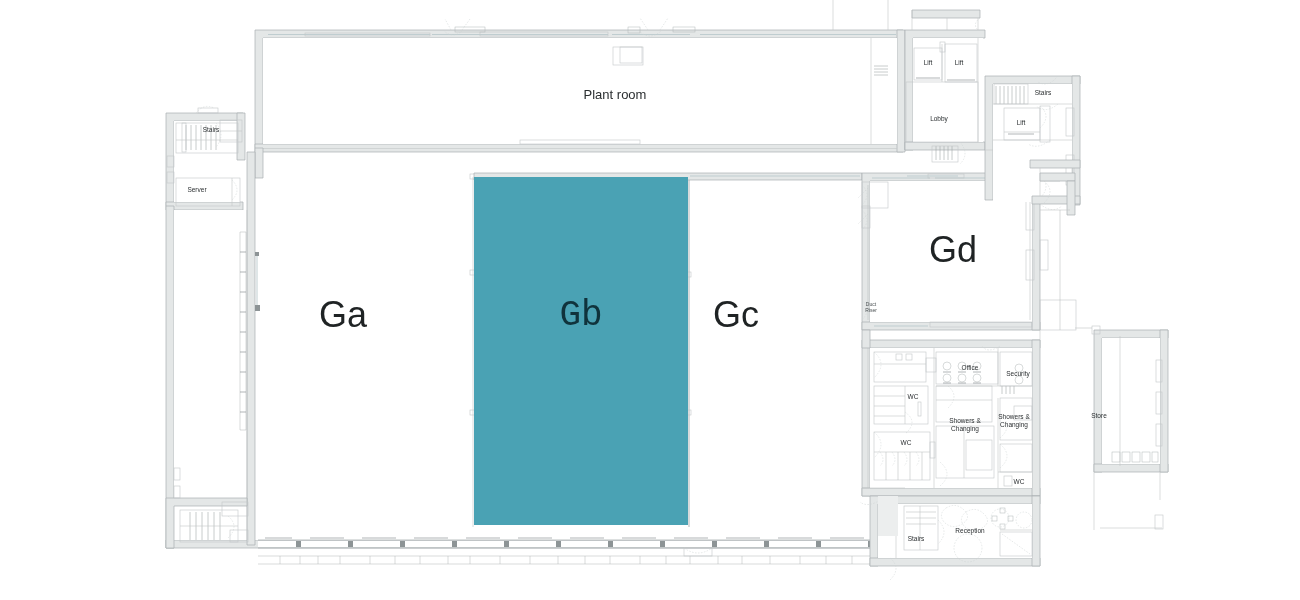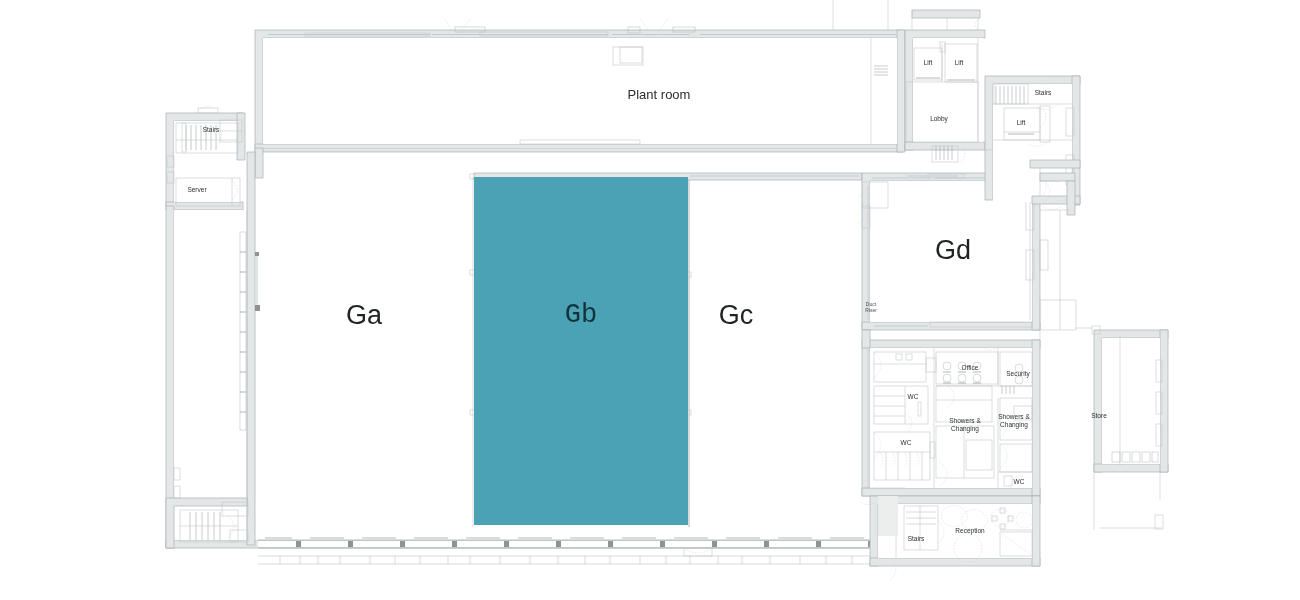--- a/index.html
+++ b/index.html
@@ -26,37 +26,36 @@
     position: absolute;
     left: 0; top: 0;
     width: 1300px;
     height: 600px;
     display: block;
   }
   .zone-label {
     position: absolute;
     font-family: "Liberation Sans", sans-serif;
     font-weight: 400;
-    font-size: 27px;
+    font-size: 36px;
     color: #1f2324;
     letter-spacing: 0px;
     white-space: nowrap;
     transform: translate(-50%, -50%);
     pointer-events: auto;
   }
   .zone-label.on-fill { color: #17343c; }
   .room-label {
     position: absolute;
     font-family: "Liberation Sans", sans-serif;
     font-weight: 400;
     font-size: 13px;
     color: #2a2e30;
     white-space: nowrap;
     transform: translate(-50%, -50%);
-    margin-left: 44px;
   }
   .micro-label {
     position: absolute;
     font-family: "Liberation Sans", sans-serif;
     font-weight: 400;
     font-size: 6.5px;
     line-height: 7.5px;
     color: #2a2e30;
     white-space: nowrap;
     transform: translate(-50%, -50%);
@@ -557,21 +556,21 @@
       <line class="thin" x1="912" y1="10" x2="912" y2="30"></line>
       <line class="thin" x1="947" y1="18" x2="947" y2="30"></line>
       <line class="thin" x1="978" y1="18" x2="978" y2="30"></line>
       <path class="swing" d="M980 18 q-8 6 -2 12"></path>
     </g>
 
     <rect id="gb-fill" x="474" y="177" width="214" height="348" fill="#4aa2b4"></rect>
 
   </svg>
 
-  <div class="zone-label" style="left:364px; top:315px;">Ga</div>
+  <div class="zone-label" style="left:343px; top:315px;">Ga</div>
   <div class="zone-label on-fill" style="left:581px; top:315px; color:#10333c;font-family:Liberation Mono, monospace;">Gb</div>
   <div class="zone-label" style="left:736px; top:315px;">Gc</div>
   <div class="zone-label" style="left:953px; top:250px;">Gd</div>
 
   <div class="room-label" style="left:615px; top:94px;">Plant room</div>
 
   <div class="micro-label" style="left:211px; top:130px;">Stairs</div>
   <div class="micro-label" style="left:197px; top:190px;">Server</div>
 
   <div class="micro-label" style="left:928px; top:63px;">Lift</div>

